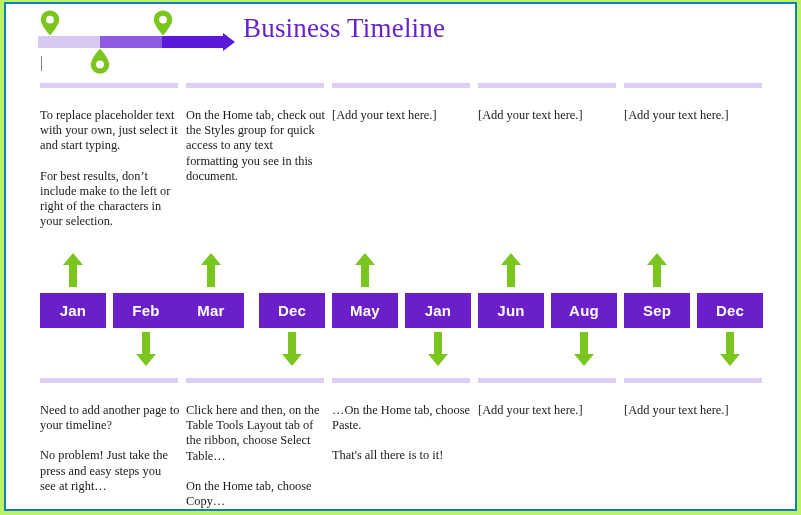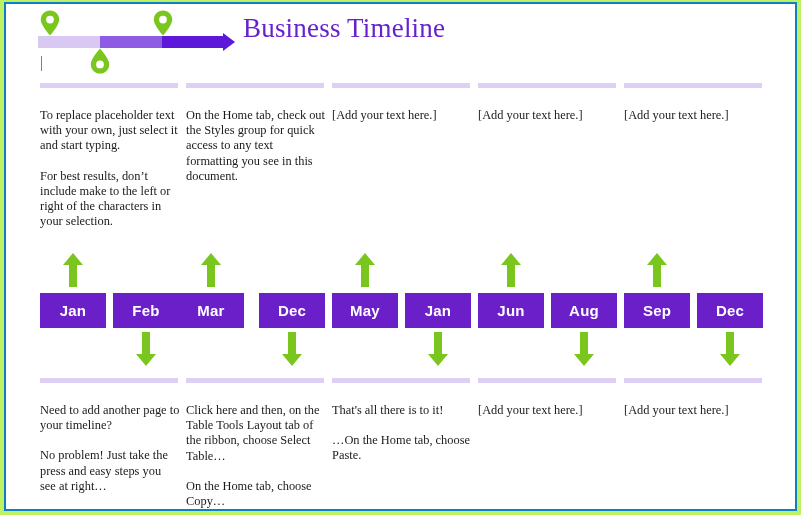--- a/index.html
+++ b/index.html
@@ -367,22 +367,22 @@
     <div class="text-row" id="text-row-bottom">
       <div class="text-col c0">
         <p>Need to add another page to your timeline?</p>
         <p>No problem! Just take the press and easy steps you see at right…</p>
       </div>
       <div class="text-col c1">
         <p>Click here and then, on the Table Tools Layout tab of the ribbon, choose Select Table…</p>
         <p>On the Home tab, choose Copy…</p>
       </div>
       <div class="text-col c2">
+        <p>…On the Home tab, choose Paste.</p>
         <p>That's all there is to it!</p>
-        <p>…On the Home tab, choose Paste.</p>
       </div>
       <div class="text-col c3">
         <p>[Add your text here.]</p>
       </div>
       <div class="text-col c4">
         <p>[Add your text here.]</p>
       </div>
     </div>
 
   </div>

